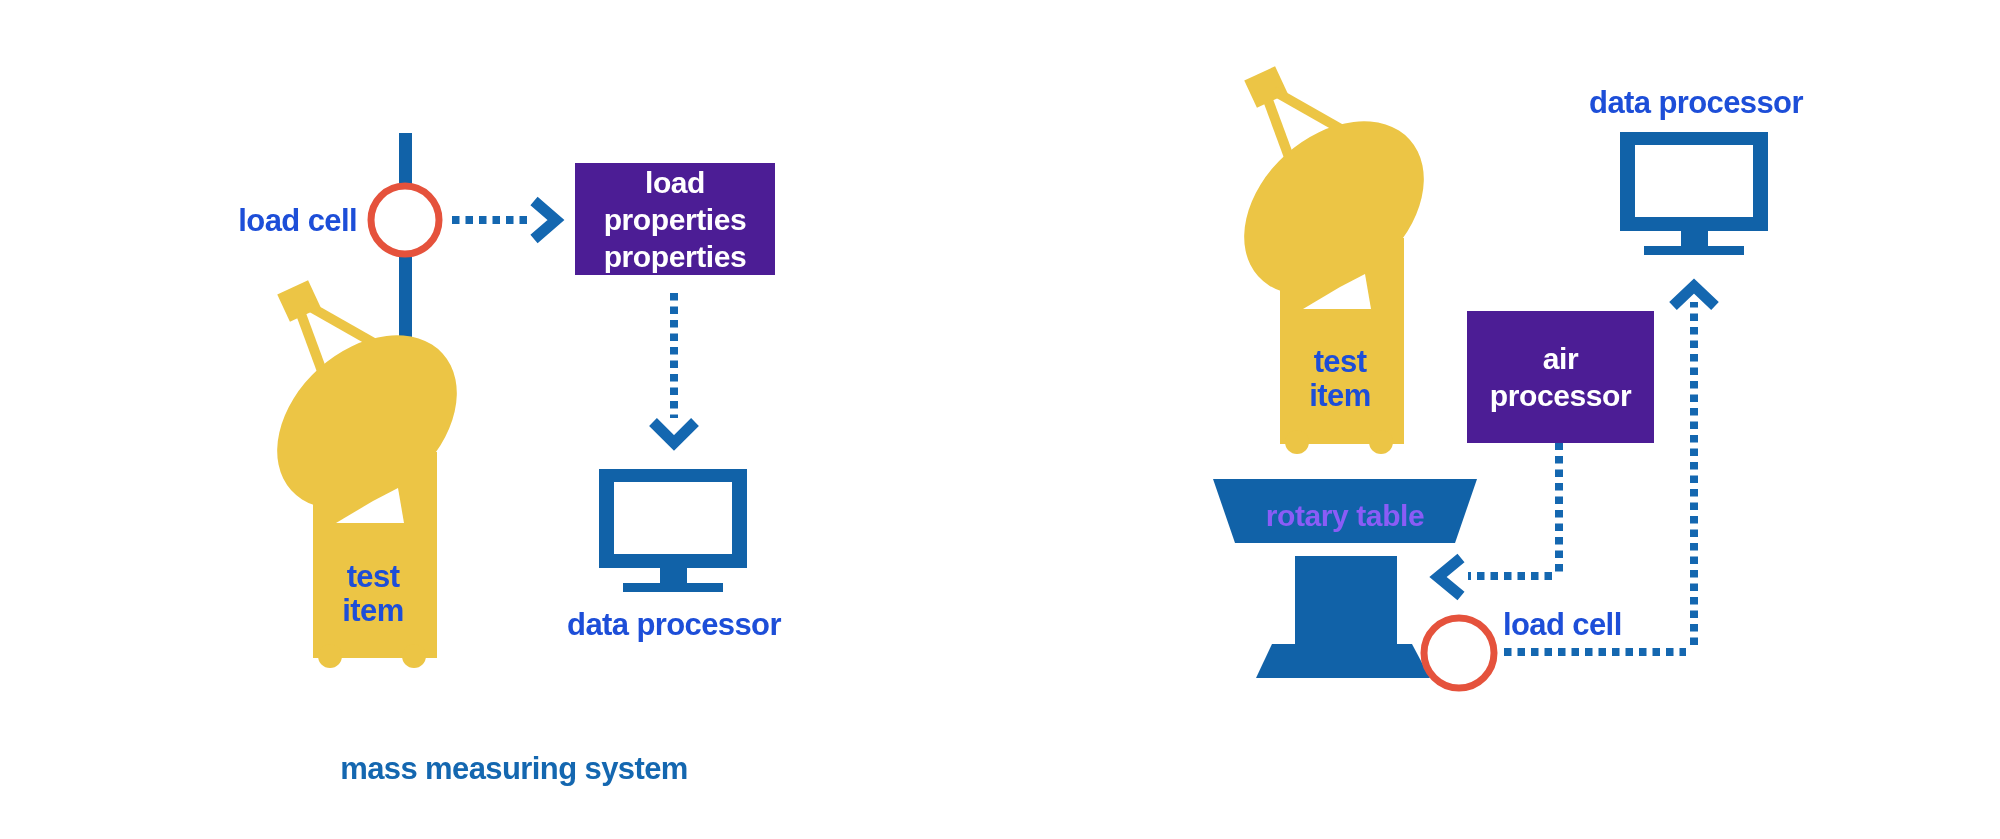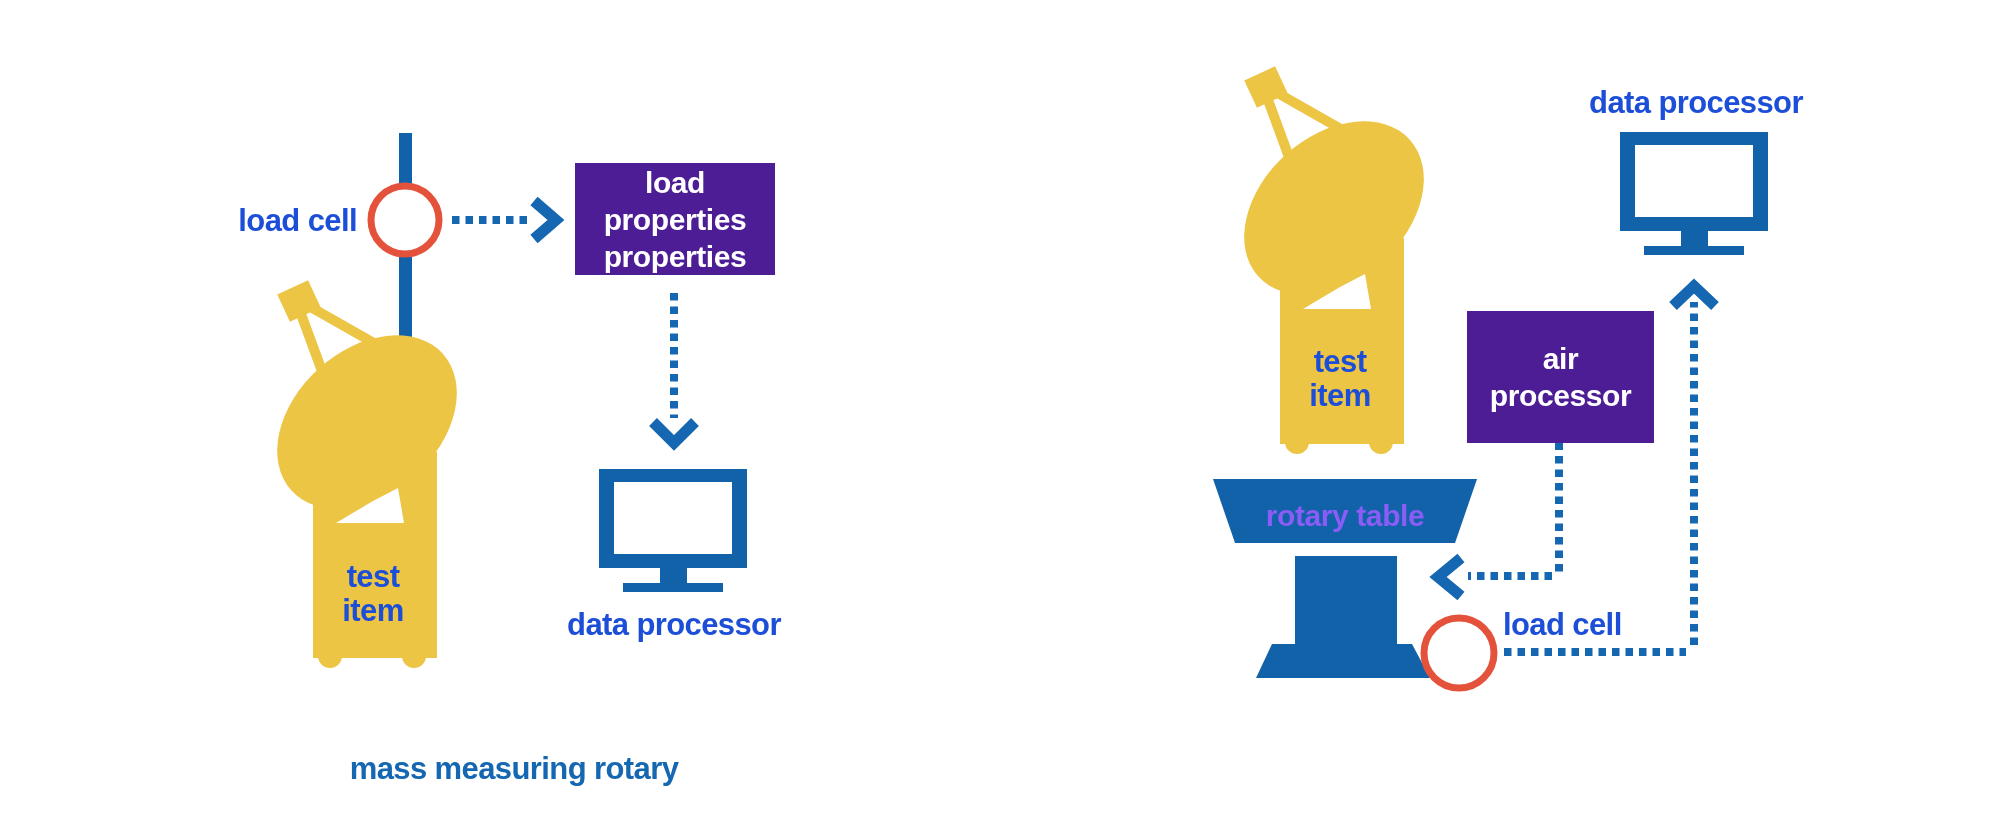--- a/index.html
+++ b/index.html
@@ -71,21 +71,21 @@
     <span>properties</span>
   </div>
 
   <div class="lbl center" style="left:303px;top:560px;width:140px;">
     <div>test</div>
     <div>item</div>
   </div>
 
   <div class="lbl center" style="left:544px;top:608px;width:260px;">data processor</div>
 
-  <div class="title" style="left:314px;top:752px;width:400px;">mass measuring rotary</div>
+  <div class="title" style="left:314px;top:752px;width:400px;">mass measuring system</div>
 
   <div class="lbl center" style="left:1566px;top:86px;width:260px;">data processor</div>
 
   <div class="bluebox" style="left:1467px;top:311px;width:187px;height:132px;">
     <span>air</span>
     <span>processor</span>
   </div>
 
   <div class="lbl center" style="left:1270px;top:345px;width:140px;">
     <div>test</div>

